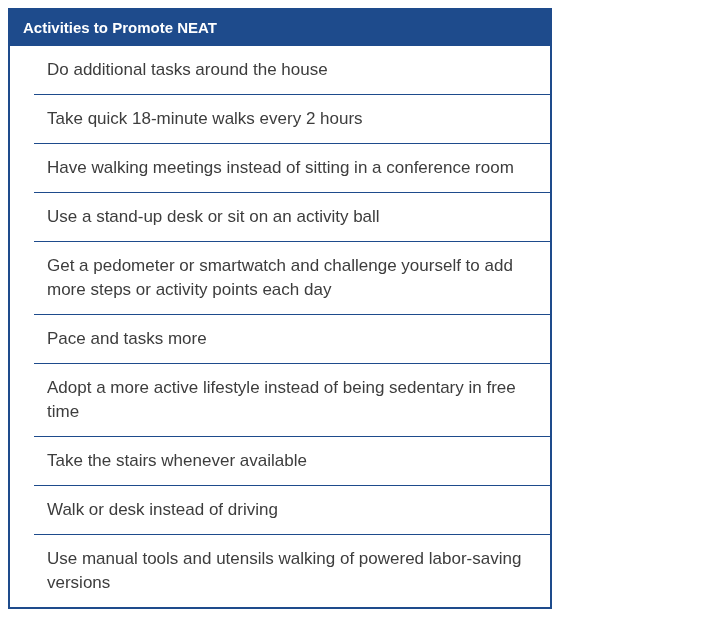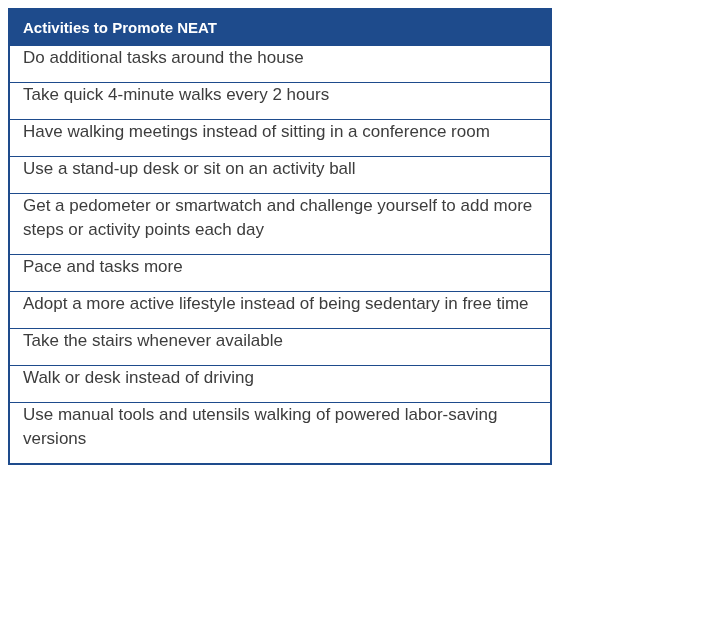--- a/index.html
+++ b/index.html
@@ -26,36 +26,37 @@
   .table-header{
     background:var(--header-bg);
     color:var(--header-text);
     font-weight:bold;
     font-size:15px;
     line-height:20px;
     padding:8px 13px;
   }
   .row{
     border-top:1px solid var(--border);
-    padding:0 14px 12px 13px;
+    padding:12px 14px 12px 13px;
     font-size:17px;
     line-height:24px;
     color:var(--row-text);
     background:#ffffff;
+    margin-left:24px;
   }
   .row:first-child{border-top:none;}
 </style>
 </head>
 <body>
 
 <div class="table-wrap">
   <div class="table-header">Activities to Promote NEAT</div>
   <div>
       <div class="row"><span>Do additional tasks around the house</span></div>
-      <div class="row"><span>Take quick 4-minute walks every 2 hours</span></div>
+      <div class="row"><span>Take quick 18-minute walks every 2 hours</span></div>
       <div class="row"><span>Have walking meetings instead of sitting in a conference room</span></div>
       <div class="row"><span>Use a stand-up desk or sit on an activity ball</span></div>
       <div class="row"><span>Get a pedometer or smartwatch and challenge yourself to add more steps or activity points each day</span></div>
       <div class="row"><span>Pace and tasks more</span></div>
       <div class="row"><span>Adopt a more active lifestyle instead of being sedentary in free time</span></div>
       <div class="row"><span>Take the stairs whenever available</span></div>
       <div class="row"><span>Walk or desk instead of driving</span></div>
       <div class="row"><span>Use manual tools and utensils walking of powered labor-saving versions</span></div>
     </div>
 </div>

